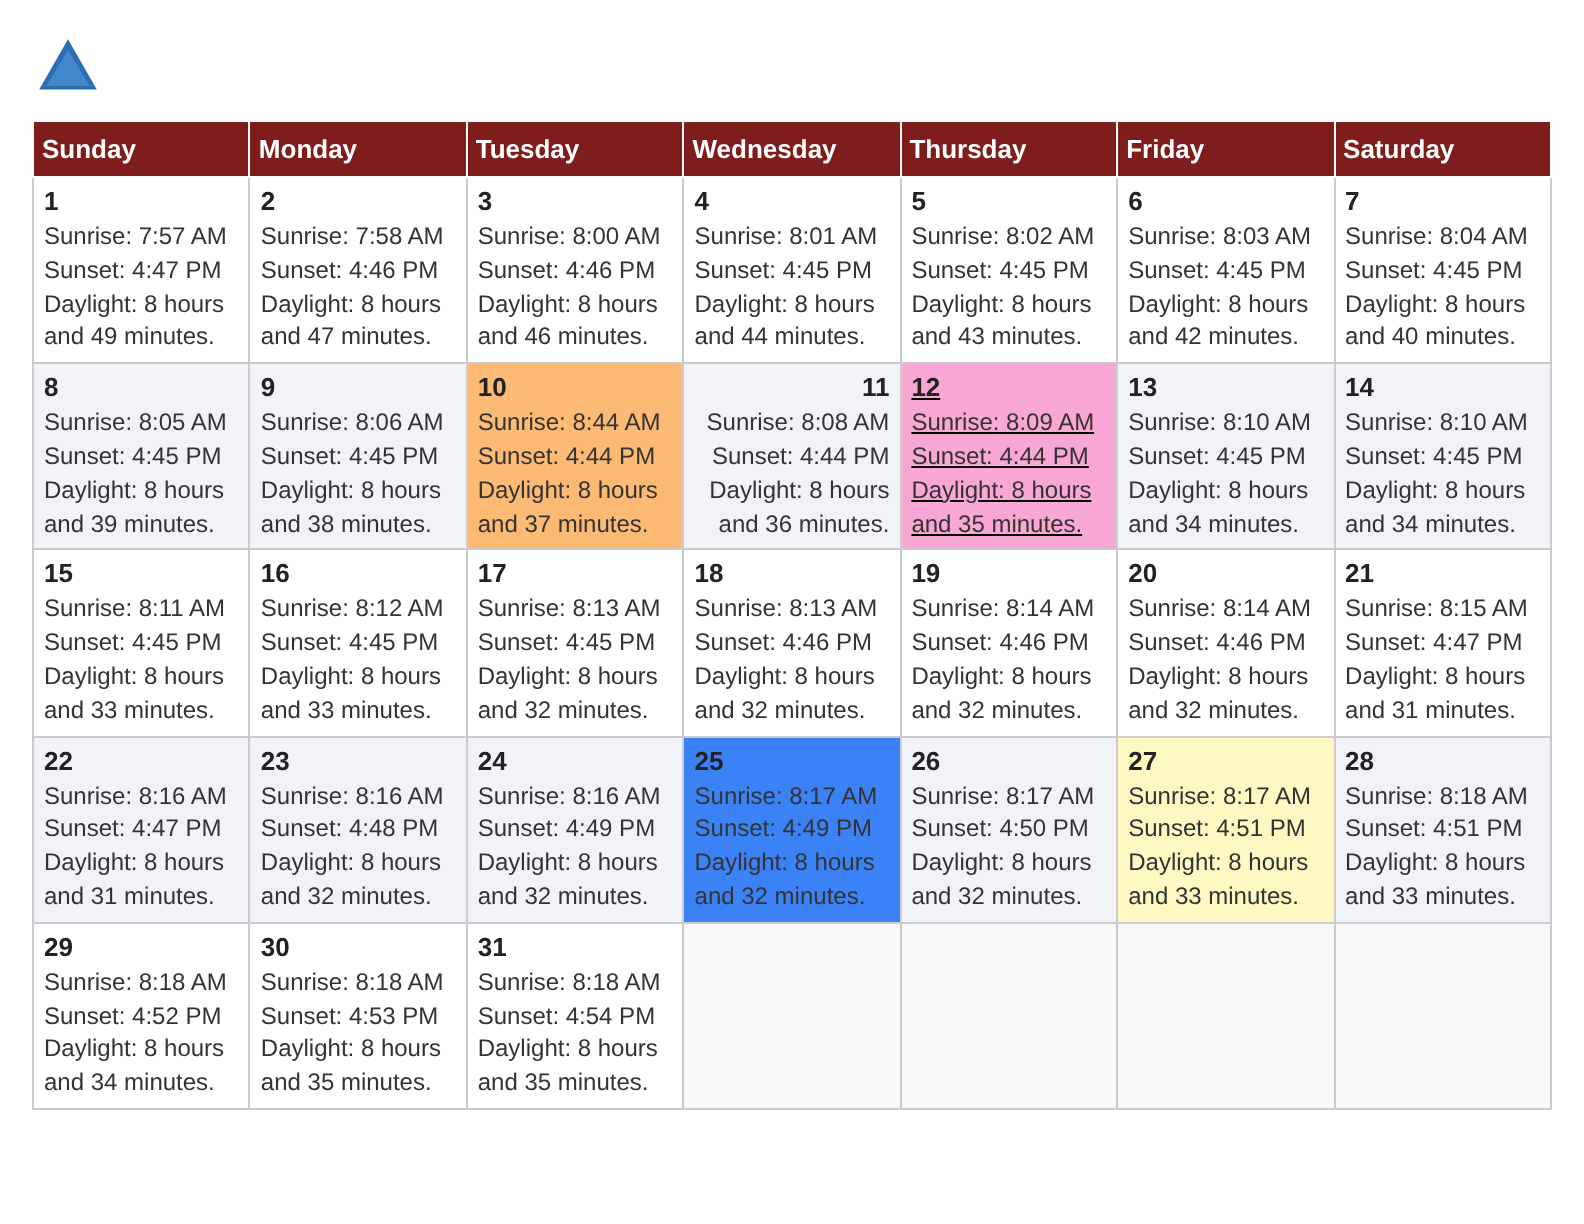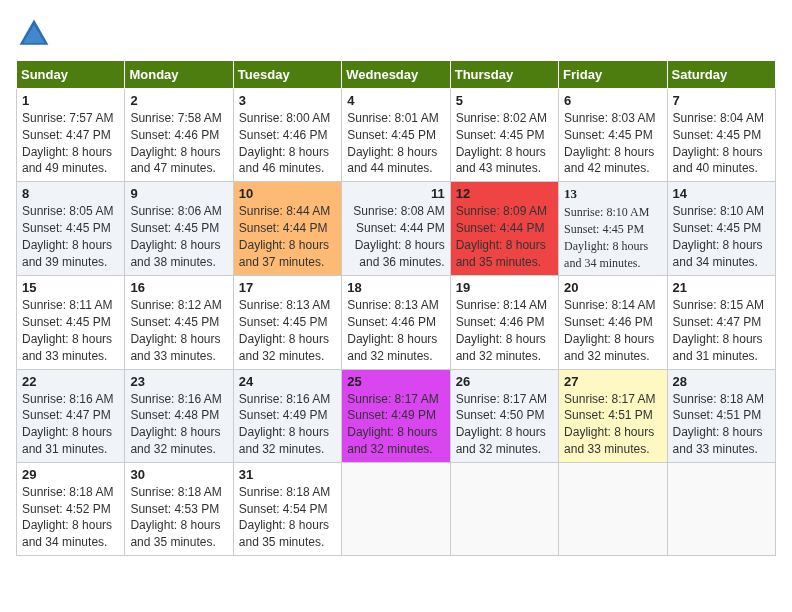--- a/index.html
+++ b/index.html
@@ -43,21 +43,21 @@
     .subtitle {
       font-size: 14px;
       color: #444;
     }
     .calendar {
       width: 100%;
       border-collapse: collapse;
       font-size: 11px;
     }
     .calendar th {
-      background: #4d7c0f;
+      background: #7f1d1d;
       color: #fff;
       padding: 6px 4px;
       text-align: left;
       font-size: 13px;
       font-weight: bold;
       border: 1px solid #fff;
     }
     .calendar td {
       border: 1px solid #ccc;
       padding: 4px 5px;
@@ -205,29 +205,29 @@
         </div>
       </td>
         <td style="background: rgb(240, 244, 249); text-align: right;">
         <span class="day-num">11</span>
         <div class="day-info">
           <span>Sunrise: 8:08 AM</span><br>
           <span>Sunset: 4:44 PM</span><br>
           <span>Daylight: 8 hours and 36 minutes.</span>
         </div>
       </td>
-        <td style="background: #ef4444;">
+        <td style="background: #f9a8d4; text-decoration: underline;">
         <span class="day-num">12</span>
         <div class="day-info">
           <span>Sunrise: 8:09 AM</span><br>
           <span>Sunset: 4:44 PM</span><br>
           <span>Daylight: 8 hours and 35 minutes.</span>
         </div>
       </td>
-        <td style="background: rgb(240, 244, 249); font-family: Liberation Serif, serif;">
+        <td style="background: rgb(240, 244, 249);">
         <span class="day-num">13</span>
         <div class="day-info">
           <span>Sunrise: 8:10 AM</span><br>
           <span>Sunset: 4:45 PM</span><br>
           <span>Daylight: 8 hours and 34 minutes.</span>
         </div>
       </td>
         <td style="background: rgb(240, 244, 249);">
         <span class="day-num">14</span>
         <div class="day-info">
@@ -313,21 +313,21 @@
         </div>
       </td>
         <td style="background: rgb(240, 244, 249);">
         <span class="day-num">24</span>
         <div class="day-info">
           <span>Sunrise: 8:16 AM</span><br>
           <span>Sunset: 4:49 PM</span><br>
           <span>Daylight: 8 hours and 32 minutes.</span>
         </div>
       </td>
-        <td style="background: #d946ef; margin-top: 24px;">
+        <td style="background: #3b82f6; margin-top: 24px;">
         <span class="day-num">25</span>
         <div class="day-info">
           <span>Sunrise: 8:17 AM</span><br>
           <span>Sunset: 4:49 PM</span><br>
           <span>Daylight: 8 hours and 32 minutes.</span>
         </div>
       </td>
         <td style="background: rgb(240, 244, 249);">
         <span class="day-num">26</span>
         <div class="day-info">

